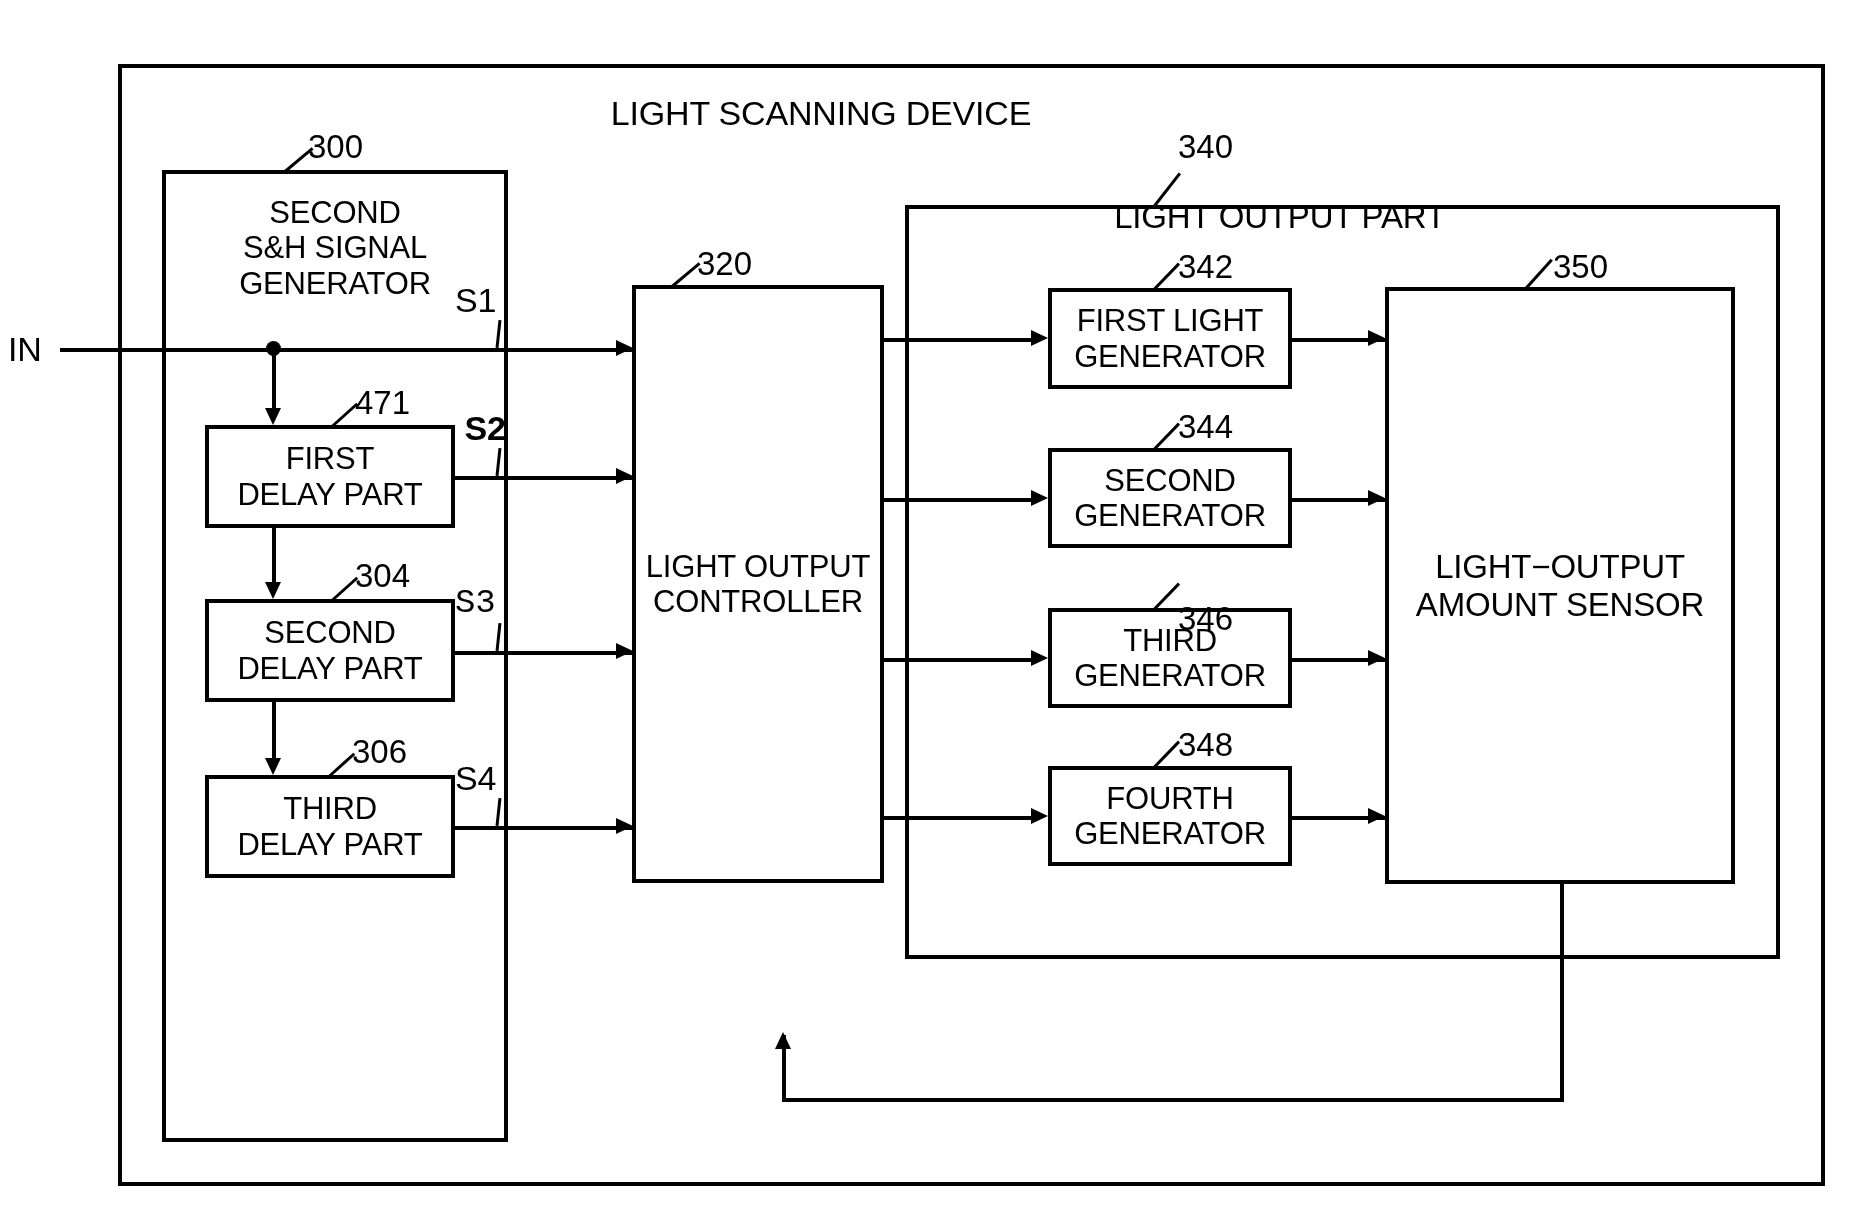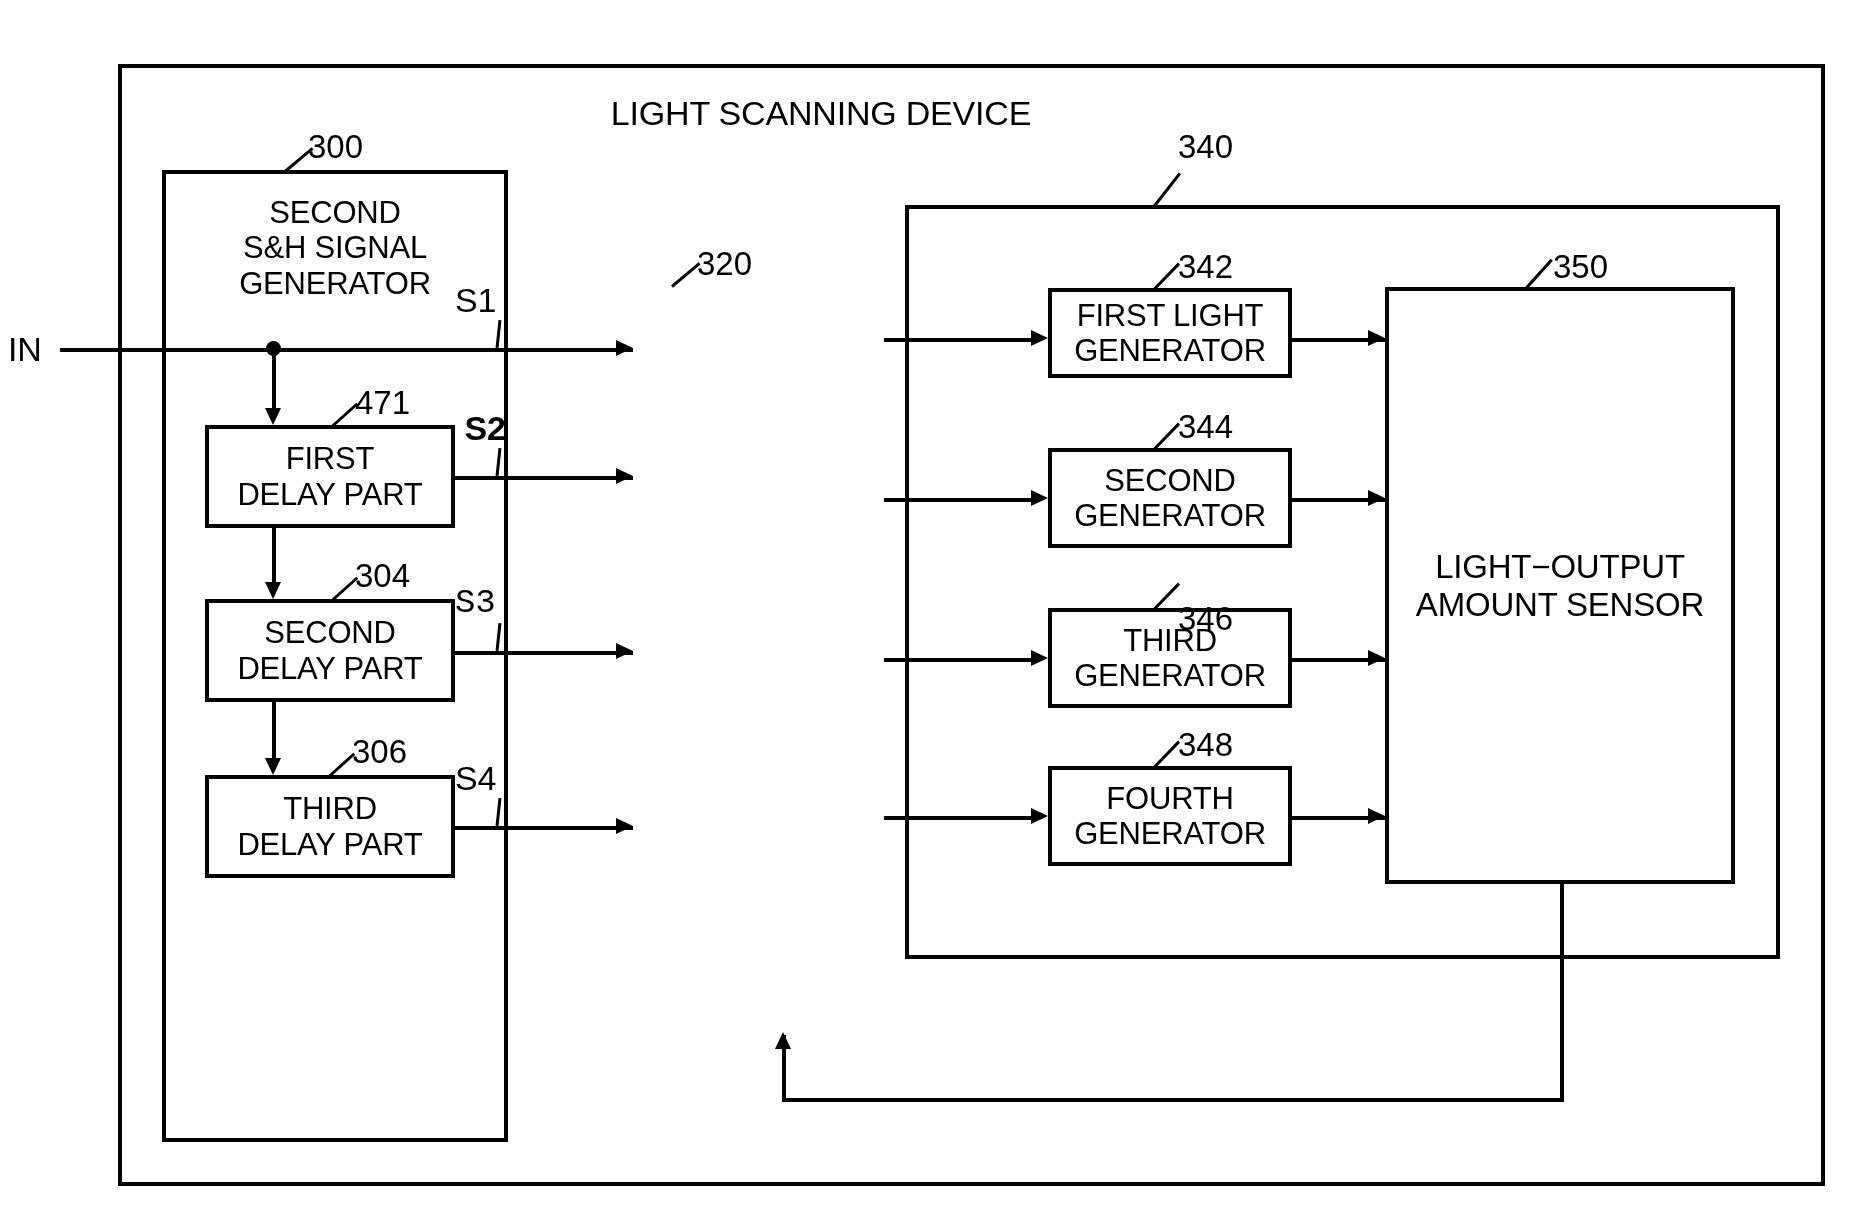--- a/index.html
+++ b/index.html
@@ -138,28 +138,33 @@
   <div class="ref" style="left:355px; top:557px;">304</div>
   <div class="leader" style="left:332px; top:599px; width:34px; transform:rotate(-42deg);"></div>
 
   <div class="blockbox" style="left:205px; top:775px; width:250px; height:103px;">
     <span class="boxlabel" style="font-size:31px;">THIRD
 DELAY PART</span>
   </div>
   <div class="ref" style="left:352px; top:733px;">306</div>
   <div class="leader" style="left:329px; top:775px; width:34px; transform:rotate(-42deg);"></div>
 
+  <div class="blockbox" style="left:632px; top:285px; width:252px; height:598px;">
+    <span class="boxlabel" style="font-size:31px;">LIGHT OUTPUT
+CONTROLLER</span>
+  </div>
   <div class="ref" style="left:697px; top:245px;text-align:right;">320</div>
   <div class="leader" style="left:672px; top:285px; width:36px; transform:rotate(-40deg);"></div>
 
   <div class="frame" style="left:905px; top:205px; width:875px; height:754px;"></div>
   <div class="ref" style="left:1178px; top:128px;">340</div>
   <div class="leader" style="left:1154px; top:205px; width:42px; transform:rotate(-52deg);"></div>
-
-  <div class="blockbox" style="left:1048px; top:288px; width:244px; height:90px;">
+  <div class="txt" style="left:960px; top:198px; width:640px; font-size:33px;">LIGHT OUTPUT PART</div>
+
+  <div class="blockbox" style="left:1048px; top:288px; width:244px; height:101px;">
     <span class="boxlabel" style="font-size:31px;">FIRST LIGHT
 GENERATOR</span>
   </div>
   <div class="ref" style="left:1178px; top:248px;">342</div>
   <div class="leader" style="left:1154px; top:288px; width:36px; transform:rotate(-46deg);"></div>
 
   <div class="blockbox" style="left:1048px; top:448px; width:244px; height:100px;">
     <span class="boxlabel" style="font-size:31px;">SECOND
 GENERATOR</span>
   </div>

